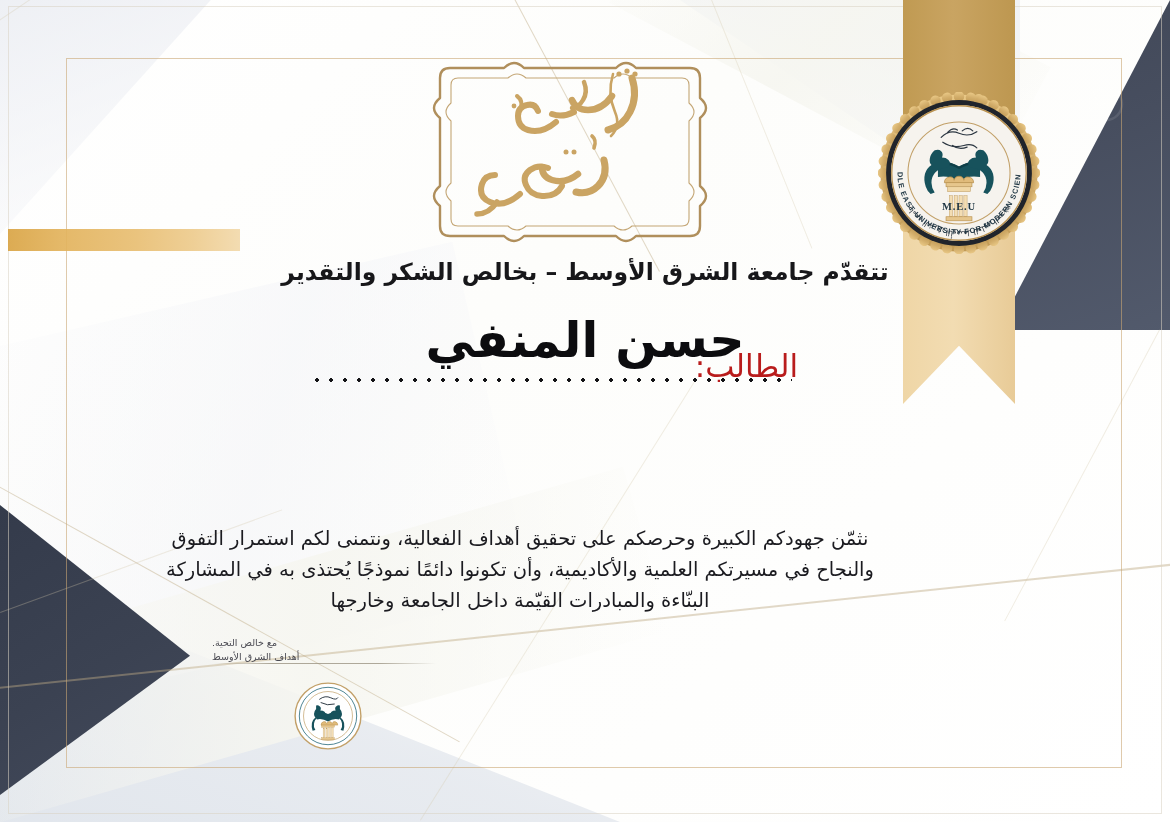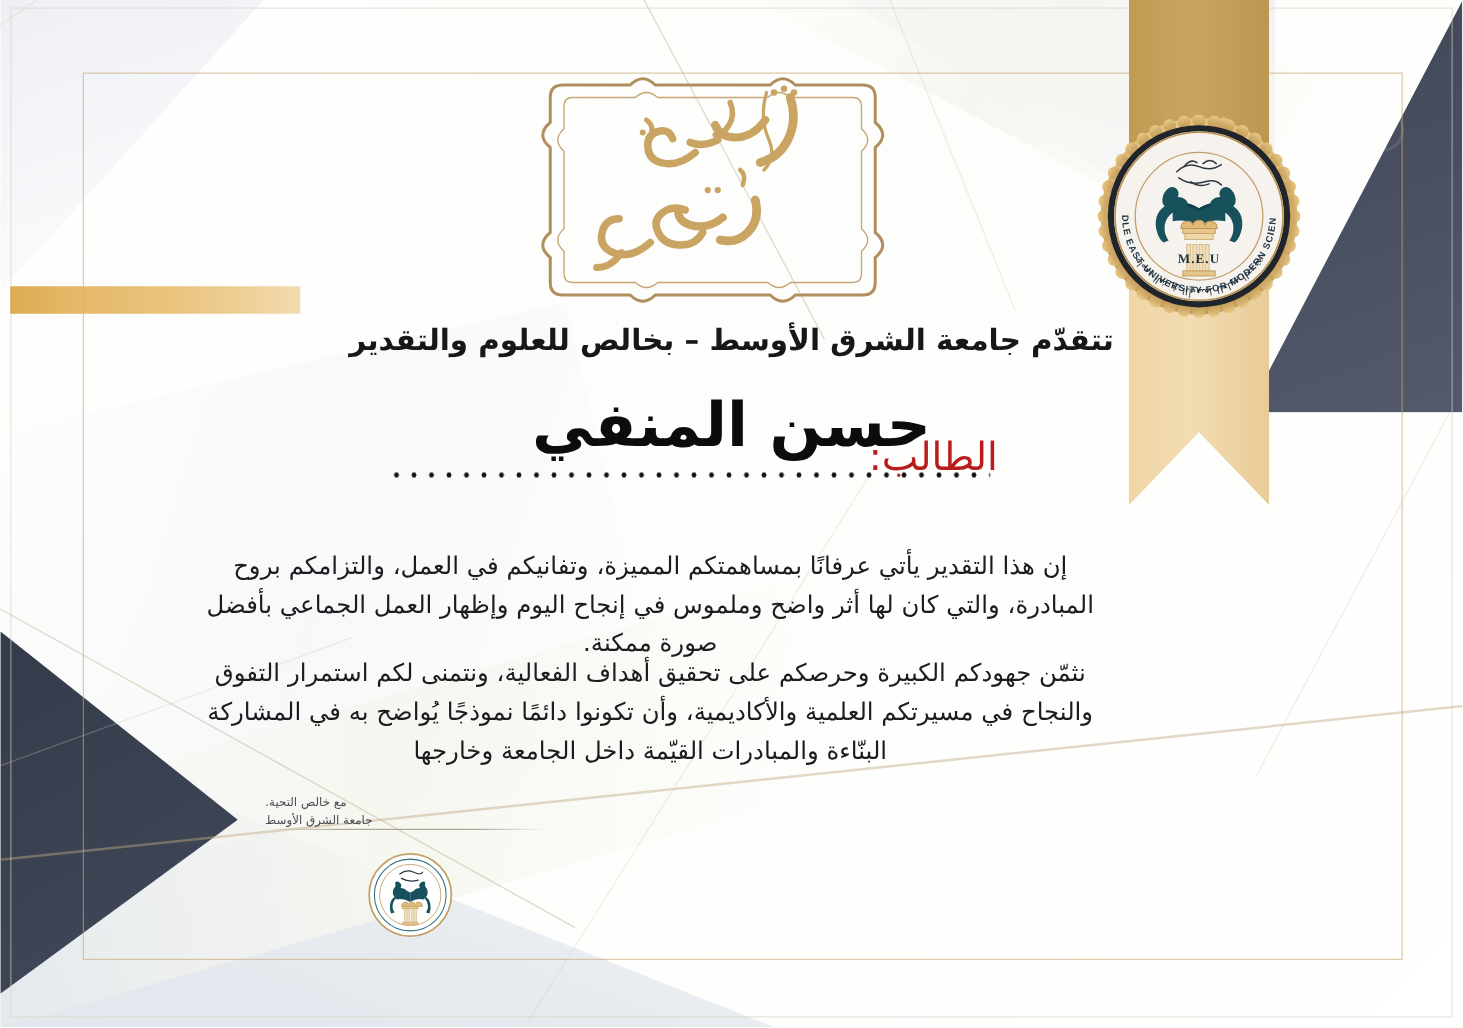--- a/index.html
+++ b/index.html
@@ -410,34 +410,33 @@
       <path d="M122 142 q-16 14 -30 8 q-12 -5 -8 -18 q3 -9 13 -9" stroke-width="6"></path>
       <path d="M99 150 q-8 12 -20 12" stroke-width="5.5"></path>
       <circle cx="168" cy="100" r="2.5" fill="#caa463" stroke="none"></circle>
       <circle cx="176" cy="100" r="2.5" fill="#caa463" stroke="none"></circle>
       <path d="M196 96 q3 -8 -2 -12" stroke-width="3.6"></path>
 
       <path d="M215 22 q-6 20 2 38 q6 14 -4 24" stroke-width="2.6"></path>
     </g>
   </svg>
 
-  <div class="heading">تتقدّم جامعة الشرق الأوسط – بخالص للعلوم والتقدير</div>
+  <div class="heading">تتقدّم جامعة الشرق الأوسط – بخالص الشكر والتقدير</div>
 
   <div class="name-row">
     <div class="student-name">حسن المنفي</div>
     <div class="dots"></div>
     <div class="label-student">الطالب:</div>
   </div>
 
-  <div class="para para-1">إن هذا التقدير يأتي عرفانًا بمساهمتكم المميزة، وتفانيكم في العمل، والتزامكم بروح المبادرة، والتي كان لها أثر واضح وملموس في إنجاح اليوم وإظهار العمل الجماعي بأفضل صورة ممكنة.</div>
-  <div class="para para-2">نثمّن جهودكم الكبيرة وحرصكم على تحقيق أهداف الفعالية، ونتمنى لكم استمرار التفوق والنجاح في مسيرتكم العلمية والأكاديمية، وأن تكونوا دائمًا نموذجًا يُواضح به في المشاركة البنّاءة والمبادرات القيّمة داخل الجامعة وخارجها</div>
+  <div class="para para-2">نثمّن جهودكم الكبيرة وحرصكم على تحقيق أهداف الفعالية، ونتمنى لكم استمرار التفوق والنجاح في مسيرتكم العلمية والأكاديمية، وأن تكونوا دائمًا نموذجًا يُحتذى به في المشاركة البنّاءة والمبادرات القيّمة داخل الجامعة وخارجها</div>
 
   <div class="sig">
     <div class="line1">مع خالص التحية.</div>
-    <div class="line2">جامعة الشرق الأوسط</div>
+    <div class="line2">أهداف الشرق الأوسط</div>
   </div>
   <div class="sig-rule"></div>
 
   <svg class="sig-logo" viewBox="0 0 100 100">
     <circle cx="50" cy="50" r="47" fill="#ffffff" stroke="#c2a068" stroke-width="2"></circle>
     <circle cx="50" cy="50" r="41" fill="none" stroke="#2f6f80" stroke-width="1.2"></circle>
     <circle cx="50" cy="50" r="35" fill="none" stroke="#c2a068" stroke-width="1"></circle>
     <g fill="none" stroke="#2c3742" stroke-width="1.4" stroke-linecap="round">
       <path d="M38 26 q8 -6 16 -2 q8 4 10 0"></path>
       <path d="M40 31 q9 5 19 2"></path>

